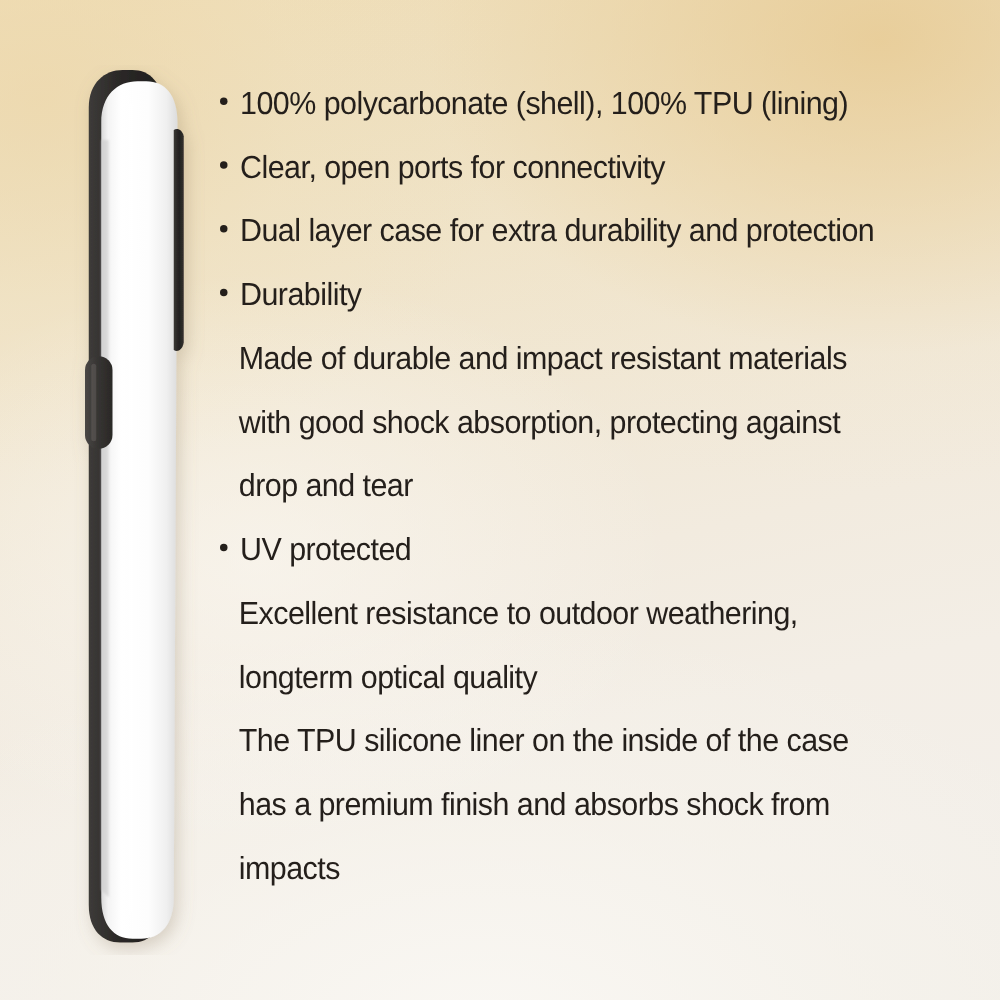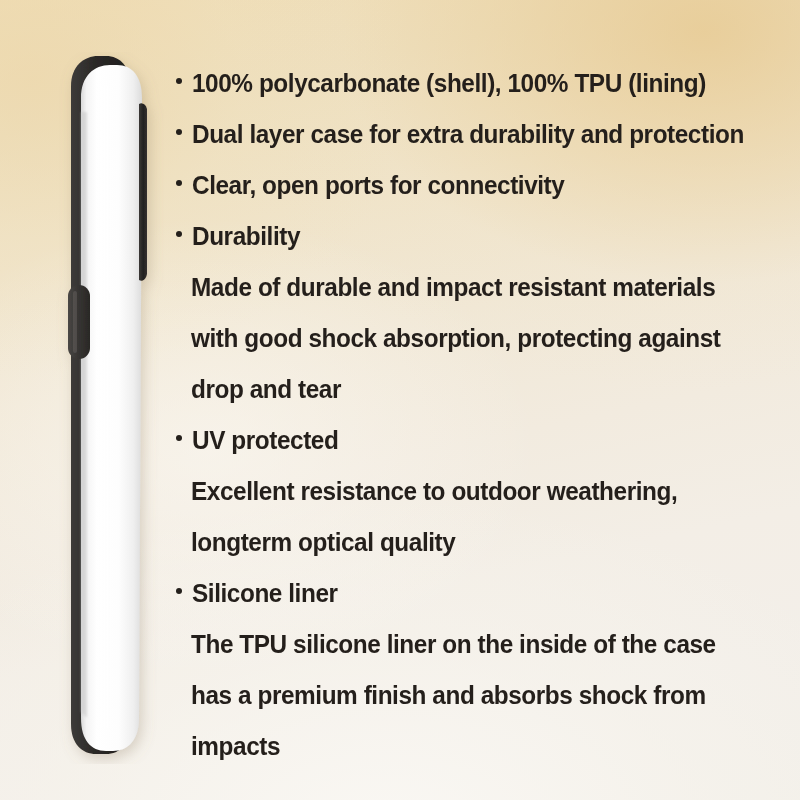--- a/index.html
+++ b/index.html
@@ -13,21 +13,20 @@
     overflow: hidden;
     font-family: "Liberation Sans", sans-serif;
   }
 
   #page {
     position: relative;
     width: 800px;
     height: 800px;
     overflow: hidden;
     background: #f2ede3;
-    font-weight: bold;
   }
 
   
   .bg-base {
     position: absolute;
     inset: 0;
     background: linear-gradient(168deg,
         #efdcb4 0%,
         #eedfbe 14%,
         #f0e4ca 28%,
@@ -214,28 +213,28 @@
     <div class="feature-block">
       <div class="bullet-line">
         <span class="bullet-dot"></span>
         <span class="bullet-text">100% polycarbonate (shell), 100% TPU (lining)</span>
       </div>
     </div>
 
     <div class="feature-block">
       <div class="bullet-line">
         <span class="bullet-dot"></span>
+        <span class="bullet-text">Clear, open ports for connectivity</span>
+      </div>
+    </div>
+
+    <div class="feature-block">
+      <div class="bullet-line">
+        <span class="bullet-dot"></span>
         <span class="bullet-text">Dual layer case for extra durability and protection</span>
-      </div>
-    </div>
-
-    <div class="feature-block">
-      <div class="bullet-line">
-        <span class="bullet-dot"></span>
-        <span class="bullet-text">Clear, open ports for connectivity</span>
       </div>
     </div>
 
     <div class="feature-block">
       <div class="bullet-line">
         <span class="bullet-dot"></span>
         <span class="bullet-text">Durability</span>
       </div>
       <div class="detail-line">Made of durable and impact resistant materials</div>
       <div class="detail-line">with good shock absorption, protecting against</div>
@@ -245,23 +244,19 @@
     <div class="feature-block">
       <div class="bullet-line">
         <span class="bullet-dot"></span>
         <span class="bullet-text">UV protected</span>
       </div>
       <div class="detail-line">Excellent resistance to outdoor weathering,</div>
       <div class="detail-line">longterm optical quality</div>
     </div>
 
     <div class="feature-block">
-      <div class="bullet-line">
-        <span class="bullet-dot"></span>
-        <span class="bullet-text">Silicone liner</span>
-      </div>
       <div class="detail-line">The TPU silicone liner on the inside of the case</div>
       <div class="detail-line">has a premium finish and absorbs shock from</div>
       <div class="detail-line">impacts</div>
     </div>
 
   </div>
 </div>
 
 </body></html>

